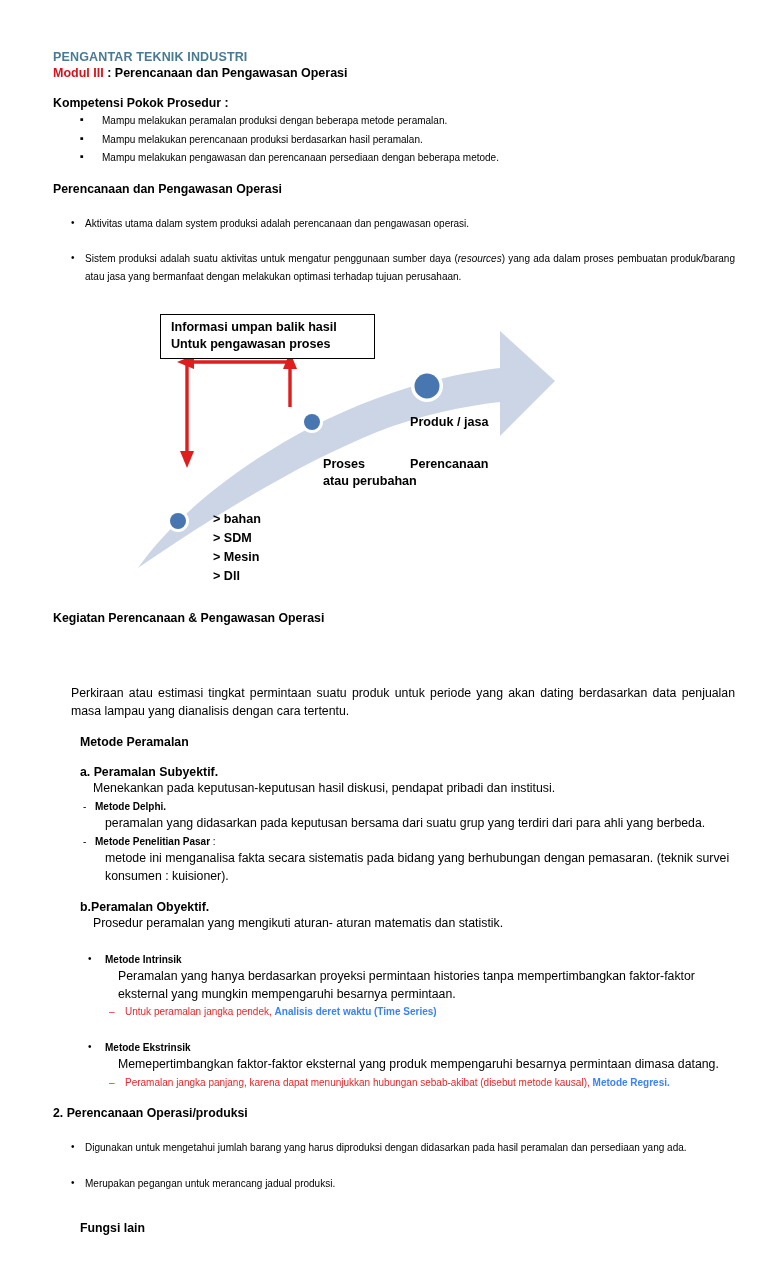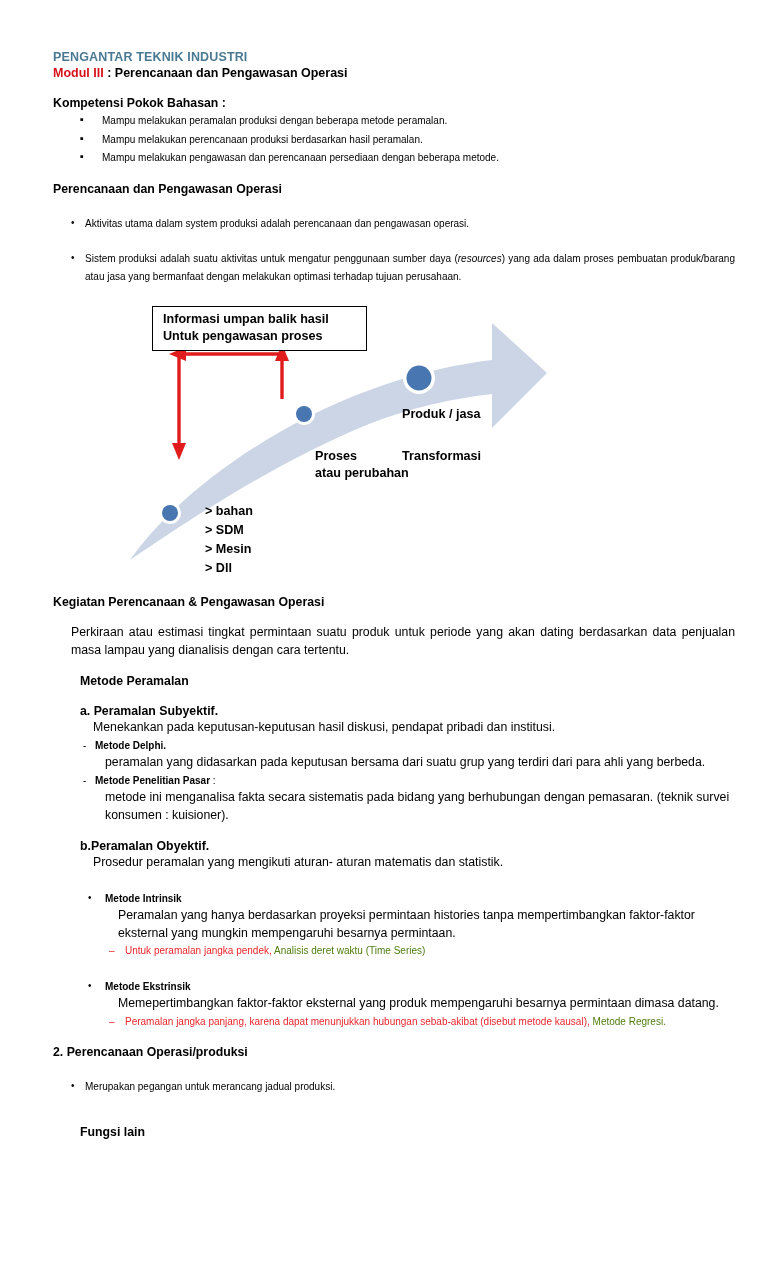--- a/index.html
+++ b/index.html
@@ -125,36 +125,36 @@
 
   .just {
     text-align: justify;
     text-justify: inter-word;
   }
   .para {
     font-size: 12.3px;
     line-height: 17.5px;
     margin: 0;
   }
-  .ind-1  { margin-left: 18px; }
+  .ind-1  { margin-left: 18px; margin-top: 45px; }
   .ind-2  { margin-left: 27px; }
   .ind-3  { margin-left: 40px; }
   .ind-4  { margin-left: 52px; }
   .ind-5  { margin-left: 65px; }
   .b { font-weight: bold; }
   .i { font-style: italic; }
   .red { color: #e8262b; }
-  .redb { color: #4d7c0f; font-weight: normal; }
+  .redb { color: #3b82f6; font-weight: bold; }
 
   
   .diagram {
     position: relative;
     width: 682px;
     height: 272px;
-    margin: 4px;
+    margin: 12px;
   }
   .diagram svg {
     position: absolute;
     left: 0;
     top: 0;
   }
   .callout {
     position: absolute;
     left: 95px;
     top: 8px;
@@ -183,21 +183,21 @@
 <body>
 
 <div class="page">
  <div class="content">
 
   <div class="doc-title">PENGANTAR TEKNIK INDUSTRI</div>
   <div class="doc-subtitle"><span class="mod">Modul III</span><span> : Perencanaan dan Pengawasan Operasi</span></div>
 
   <div class="gap-md"></div>
 
-  <div class="sec-head">Kompetensi Pokok Bahasan :</div>
+  <div class="sec-head">Kompetensi Pokok Prosedur :</div>
   <ul class="sq">
     <li>Mampu melakukan peramalan produksi dengan beberapa metode peramalan.</li>
     <li>Mampu melakukan perencanaan produksi      berdasarkan hasil peramalan.</li>
     <li>Mampu melakukan pengawasan dan    perencanaan persediaan dengan beberapa metode.</li>
   </ul>
 
   <div class="gap-md"></div>
 
   <div class="sec-head">Perencanaan dan Pengawasan Operasi</div>
   <ul class="dot">
@@ -247,21 +247,21 @@
     <div class="callout">
       <div>Informasi umpan balik hasil</div>
       <div>Untuk pengawasan proses</div>
     </div>
 
     <div class="dlabel lbl-produk">Produk / jasa</div>
     <div class="dlabel lbl-proses">
       <div>Proses</div>
       <div>atau perubahan</div>
     </div>
-    <div class="dlabel lbl-transform">Transformasi</div>
+    <div class="dlabel lbl-transform">Perencanaan</div>
     <div class="dlabel lbl-inputs">
       <div>&gt; bahan</div>
       <div>&gt; SDM</div>
       <div>&gt; Mesin</div>
       <div>&gt; Dll</div>
     </div>
   </div>
 
   <div class="gap-lg"></div>
 
@@ -306,20 +306,21 @@
   </ul>
   <div class="para just ind-5">Memepertimbangkan faktor-faktor eksternal yang produk mempengaruhi besarnya permintaan dimasa datang.</div>
   <ul class="dash">
     <li class="just"><span class="red">Peramalan jangka panjang, karena dapat menunjukkan hubungan sebab-akibat (disebut metode kausal), </span><span class="redb">Metode Regresi.</span></li>
   </ul>
 
   <div class="gap-md"></div>
 
   <div class="sec-head">2. Perencanaan Operasi/produksi</div>
   <ul class="dot">
+    <li class="just">Digunakan untuk mengetahui jumlah barang yang  harus diproduksi dengan didasarkan pada hasil peramalan dan persediaan yang ada.</li>
     <li>Merupakan pegangan untuk merancang jadual produksi.</li>
   </ul>
 
   <div class="gap-xl"></div>
 
   <div class="sec-head ind-2">Fungsi lain</div>
 
  </div>
 </div>
 

